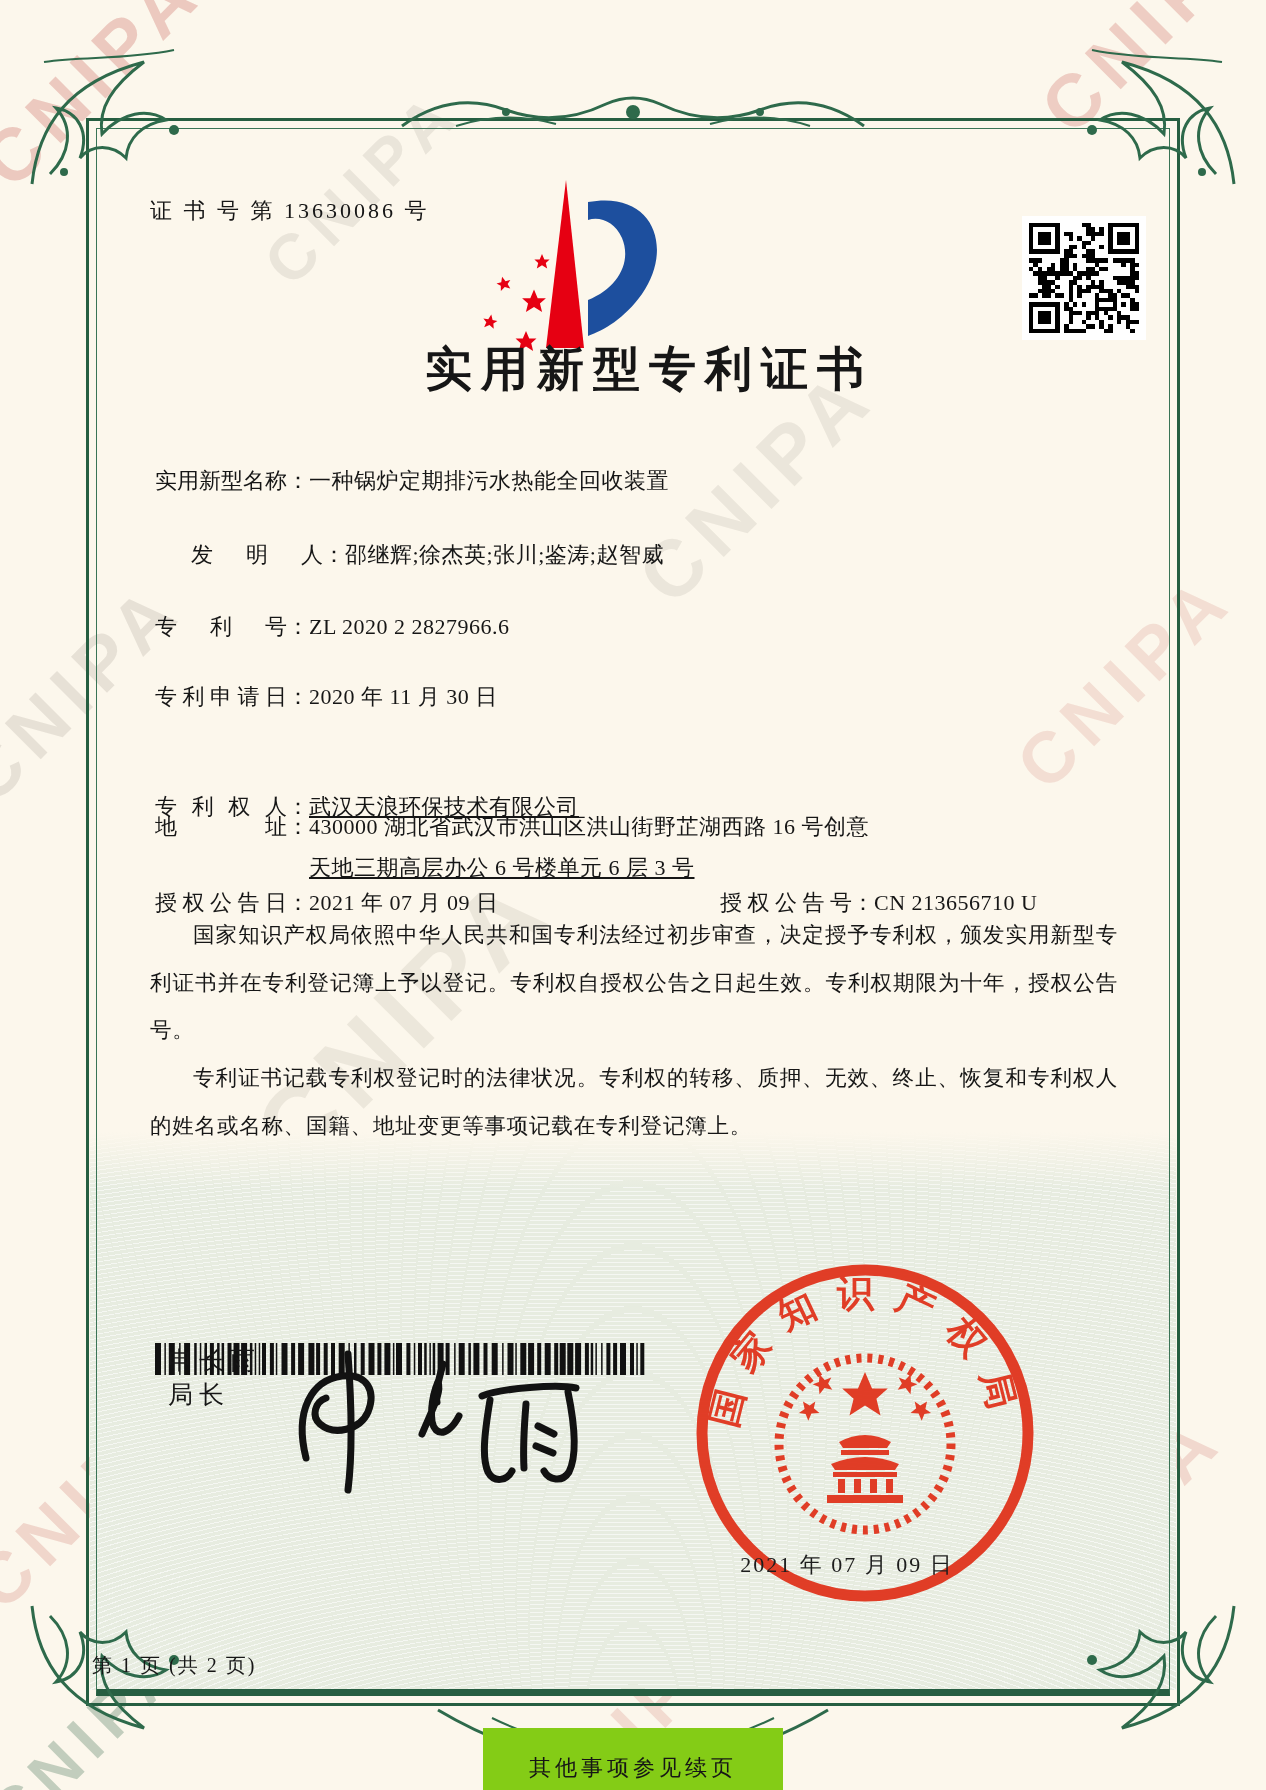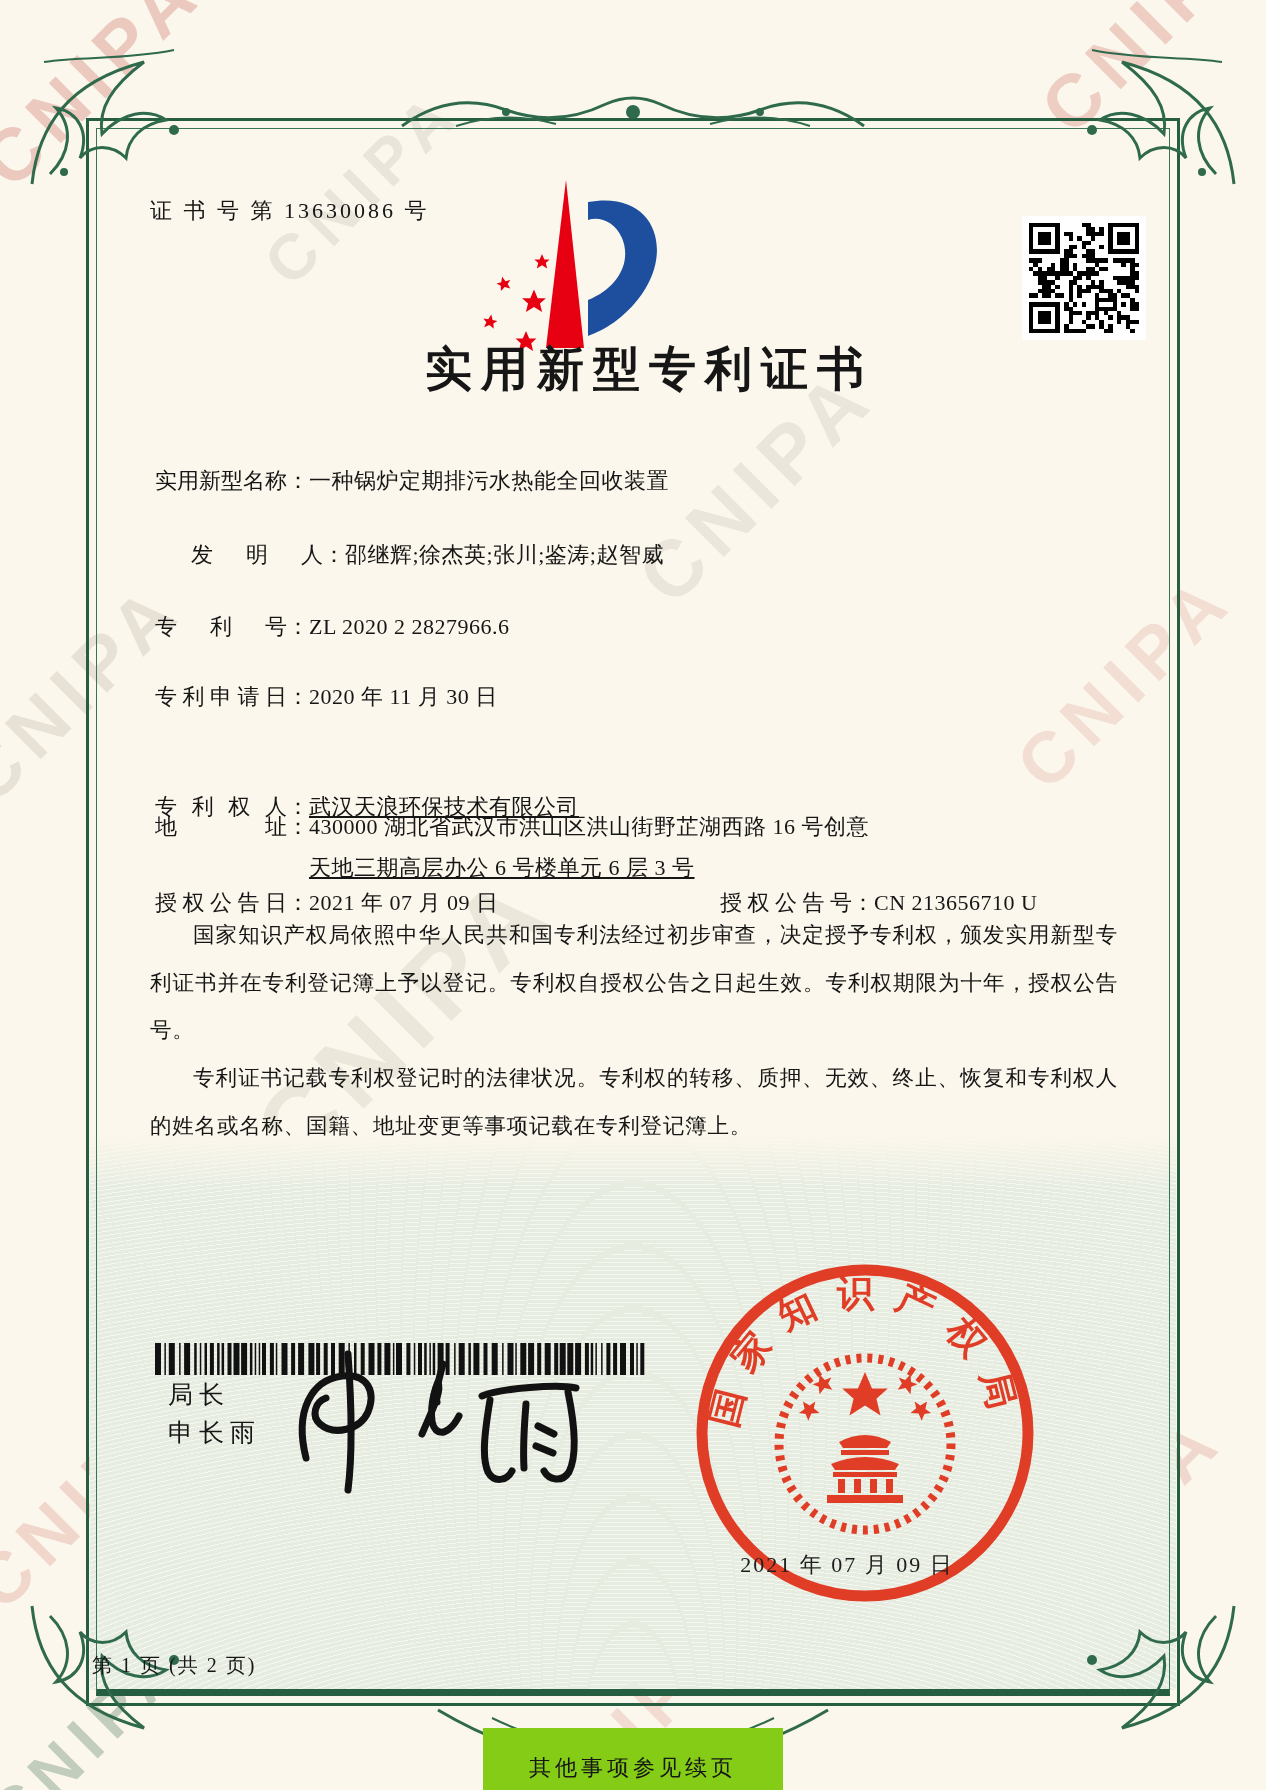--- a/index.html
+++ b/index.html
@@ -46,21 +46,21 @@
   .addr2{position:absolute;left:309px;font-size:22px;z-index:5;white-space:nowrap;letter-spacing:.5px;}
   .grant2{position:absolute;left:565px;top:0;}
   
   .bodytext{position:absolute;left:150px;top:912px;width:968px;z-index:5;
     font-size:21.5px;line-height:2.22;text-align:justify;letter-spacing:.8px;}
   .bodytext p{margin:0;text-indent:2em;}
   
   .barcode{position:absolute;left:155px;top:1343px;width:490px;height:32px;z-index:5;}
   .sig-title{position:absolute;left:168px;top:1378px;font-size:25px;letter-spacing:6px;z-index:5;
     font-family:"Liberation Sans","DejaVu Sans",sans-serif;}
-  .sig-name{position:absolute;left:168px;top:1416px;font-size:25px;letter-spacing:6px;z-index:5;
+  .sig-name{position:absolute;left:168px;top:1344px;font-size:25px;letter-spacing:6px;z-index:5;
     font-family:"Liberation Sans","DejaVu Sans",sans-serif;}
   .signature{position:absolute;left:262px;top:1338px;width:340px;height:165px;z-index:6;}
   .seal{position:absolute;left:688px;top:1256px;width:354px;height:354px;z-index:5;opacity:.93;}
   .seal-date{position:absolute;left:690px;top:1550px;width:314px;text-align:center;
     font-size:22px;letter-spacing:2px;z-index:7;color:#1d1d1d;}
   .page-info{position:absolute;left:92px;top:1652px;width:1082px;
     font-size:20px;letter-spacing:2px;z-index:5;}
   .foot-note{position:absolute;left:0;top:1728px;width:100%;text-align:center;z-index:6;}
   .foot-note span{display:inline-block;background:#84cc16;padding:25px 46px;
     font-size:22px;letter-spacing:4px;}

